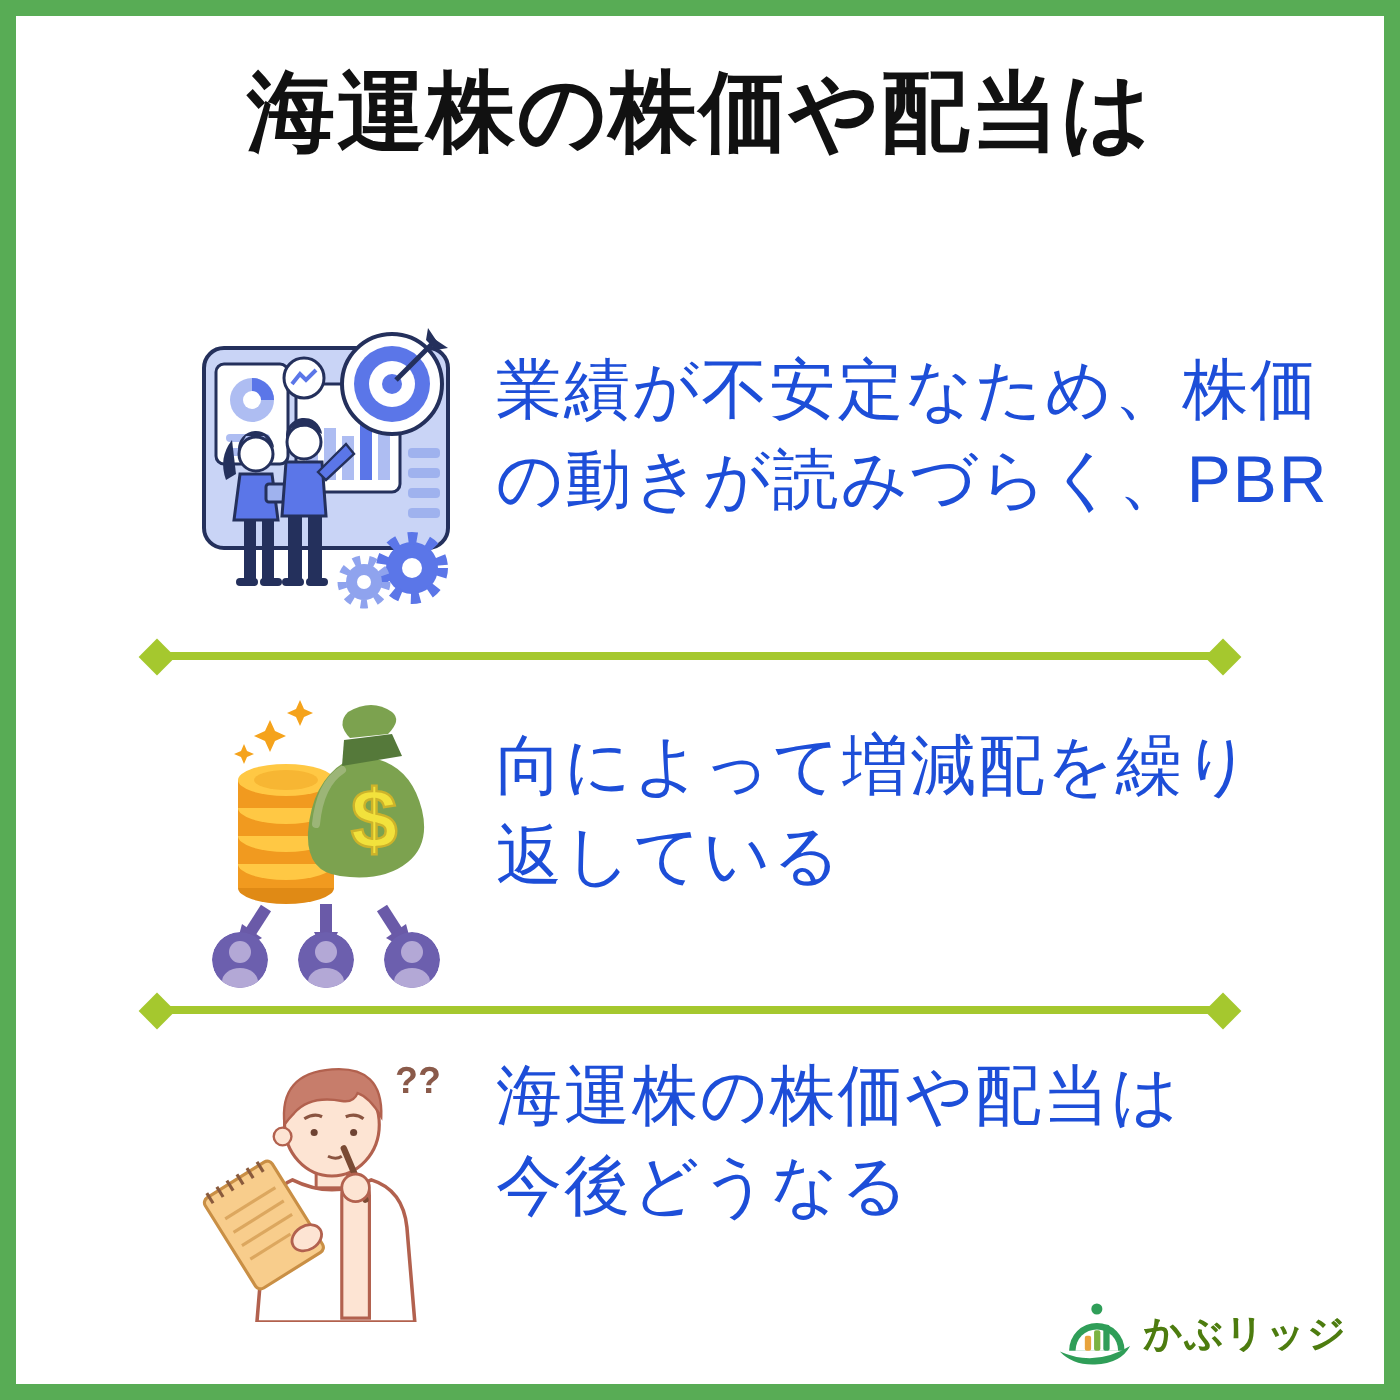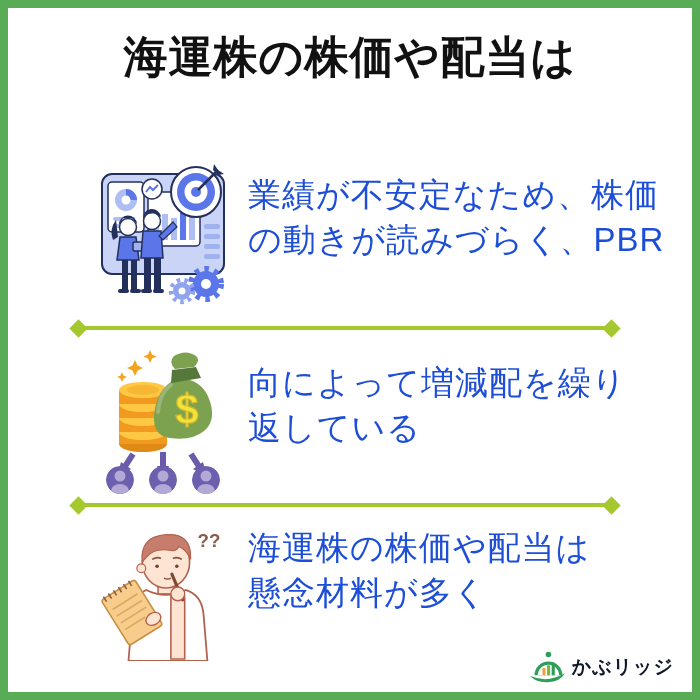--- a/index.html
+++ b/index.html
@@ -26,21 +26,21 @@
     display:flex; align-items:center; }
   .divider-1 { top:313px; }
   .divider-2 { top:490px; }
   .divider .dia { width:13px; height:13px; background:#a5c82e;
     transform:rotate(45deg); flex:none; }
   .divider .bar { flex:1; height:4px; background:#a5c82e; margin:0 -4px; }
 
   .logo { position:absolute; right:18px; bottom:8px; display:flex;
     align-items:center; gap:6px; }
   .logo svg { width:37px; height:34px; display:block; }
-  .logo-text { font-size:19px; font-weight:700; color:#0f172a; letter-spacing:1px;text-align:right; }
+  .logo-text { font-size:19px; font-weight:700; color:#4d7c0f; letter-spacing:1px;text-align:right; }
 </style>
 </head>
 <body>
 
 <div class="page">
 
   <div class="title">
     <div>海運株の株価や配当は</div>
   </div>
 
@@ -236,21 +236,21 @@
         </g>
         <g>
           <path d="M85,148 l0,-62 q0,-8 7,-8 q7,0 7,8 l0,62 z" fill="#fde4d3" stroke="#b2614e" stroke-width="1.6"></path>
           <line x1="86" y1="62" x2="97" y2="88" stroke="#7a4a33" stroke-width="3.2" stroke-linecap="round"></line>
           <circle cx="92" cy="82" r="7" fill="#fde4d3" stroke="#b2614e" stroke-width="1.4"></circle>
         </g>
       </svg>
     </div>
     <div class="txt">
       <div>海運株の株価や配当は</div>
-      <div>懸念材料が多く</div>
+      <div>今後どうなる</div>
 
   </div>
     </section>
 
   <div class="logo">
     <svg viewBox="0 0 40 36">
       <circle cx="21" cy="4.5" r="3" fill="#2f9e58"></circle>
       <path d="M6,27 a15,15 0 0 1 30,0 z" fill="#2f9e58"></path>
       <path d="M9.5,27 a11.5,11.5 0 0 1 23,0 z" fill="#ffffff"></path>
       <rect x="14.5" y="19" width="3.4" height="8" rx="1" fill="#e8a33d"></rect>

